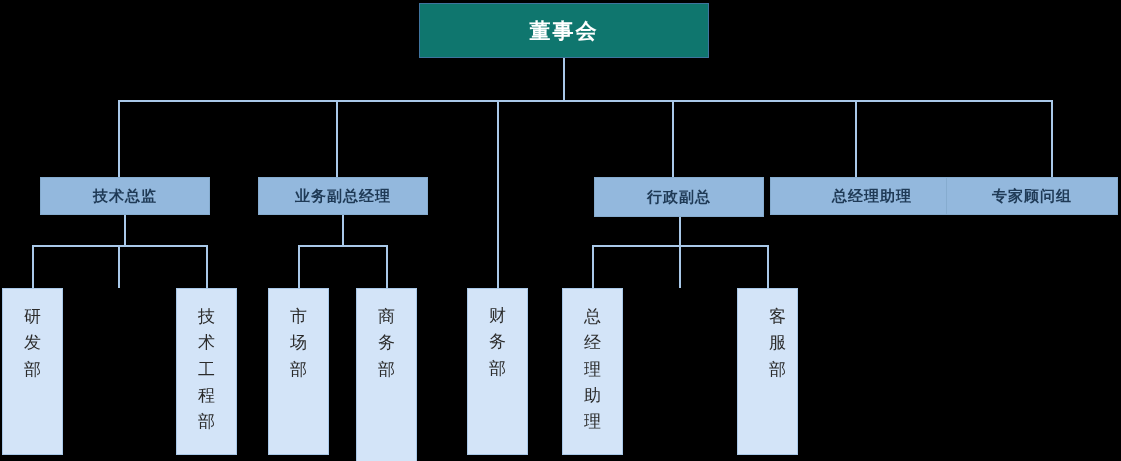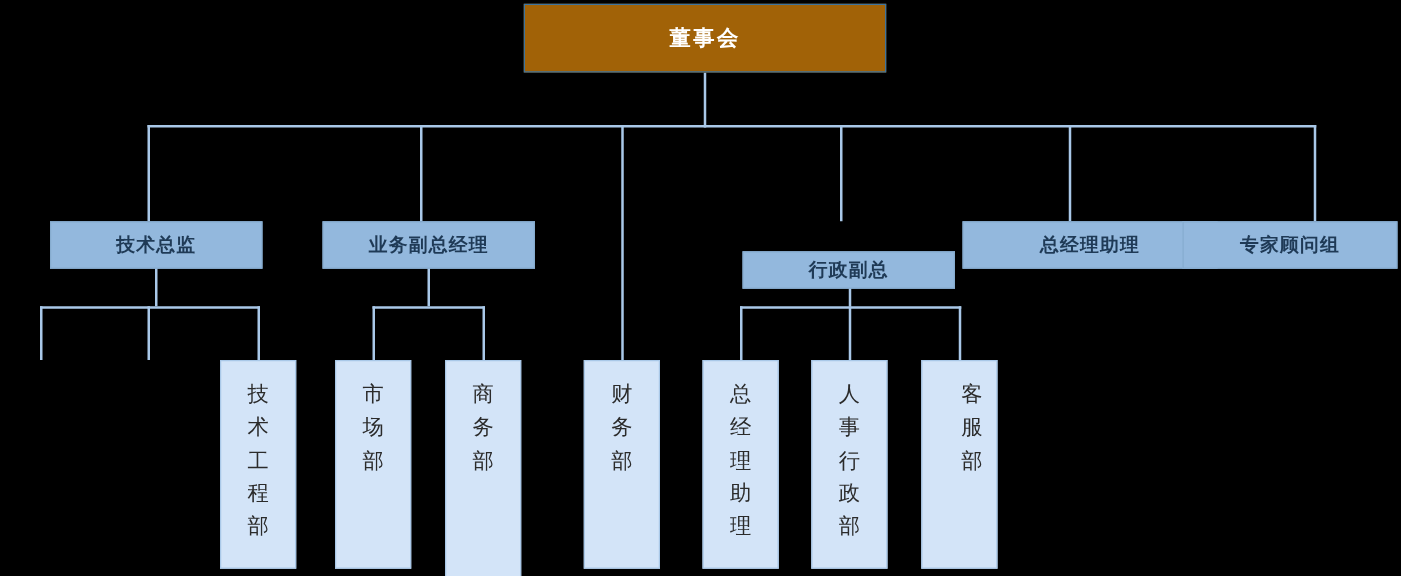--- a/index.html
+++ b/index.html
@@ -29,25 +29,25 @@
   .node {
     position: absolute;
     box-sizing: border-box;
     display: flex;
     align-items: center;
     justify-content: center;
     text-align: center;
   }
 
   .node-root {
-    background: #a16207;
+    background: #0f766e;
     border: 1px solid #3f749e;
     color: #ffffff;
     font-weight: bold;
-    font-size: 17px;
+    font-size: 21px;
     letter-spacing: 2px;
   }
 
   .node-l2 {
     background: #93b8dd;
     border: 1px solid #86accf;
     color: #1f3a56;
     font-weight: bold;
     font-size: 15px;
     letter-spacing: 1px;
@@ -111,32 +111,35 @@
   </div>
 
   <div class="node node-l2" style="left:40px; top:177px; width:170px; height:38px;">
     <span>技术总监</span>
   </div>
 
   <div class="node node-l2" style="left:258px; top:177px; width:170px; height:38px;">
     <span>业务副总经理</span>
   </div>
 
-  <div class="node node-l2" style="left:594px; top:177px; width:170px; height:30px;margin-top:24px;">
+  <div class="node node-l2" style="left:594px; top:177px; width:170px; height:40px;">
     <span>行政副总</span>
   </div>
 
   <div class="node node-l2" style="left:770px; top:177px; width:204px; height:38px;">
     <span>总经理助理</span>
   </div>
 
   <div class="node node-l2" style="left:946px; top:177px; width:172px; height:38px;">
     <span>专家顾问组</span>
   </div>
 
+  <div class="node node-leaf" style="left:2px; top:288px; width:61px; height:167px;">
+    <span class="vtext">研发部</span>
+  </div>
 
 
   <div class="node node-leaf" style="left:176px; top:288px; width:61px; height:167px;">
     <span class="vtext">技术工程部</span>
   </div>
 
   <div class="node node-leaf" style="left:268px; top:288px; width:61px; height:167px;">
     <span class="vtext">市场部</span>
   </div>
 
@@ -145,21 +148,18 @@
   </div>
 
   <div class="node node-leaf" style="left:467px; top:288px; width:61px; height:167px;font-family:Liberation Serif, serif;">
     <span class="vtext">财务部</span>
   </div>
 
   <div class="node node-leaf" style="left:562px; top:288px; width:61px; height:167px;">
     <span class="vtext">总经理助理</span>
   </div>
 
-  <div class="node node-leaf" style="left:649px; top:288px; width:61px; height:167px;">
-    <span class="vtext">人事行政部</span>
-  </div>
 
   <div class="node node-leaf" style="left:737px; top:288px; width:61px; height:167px;padding-left:20px;">
     <span class="vtext">客服部</span>
   </div>
 
 </div>
 
 </body></html>

